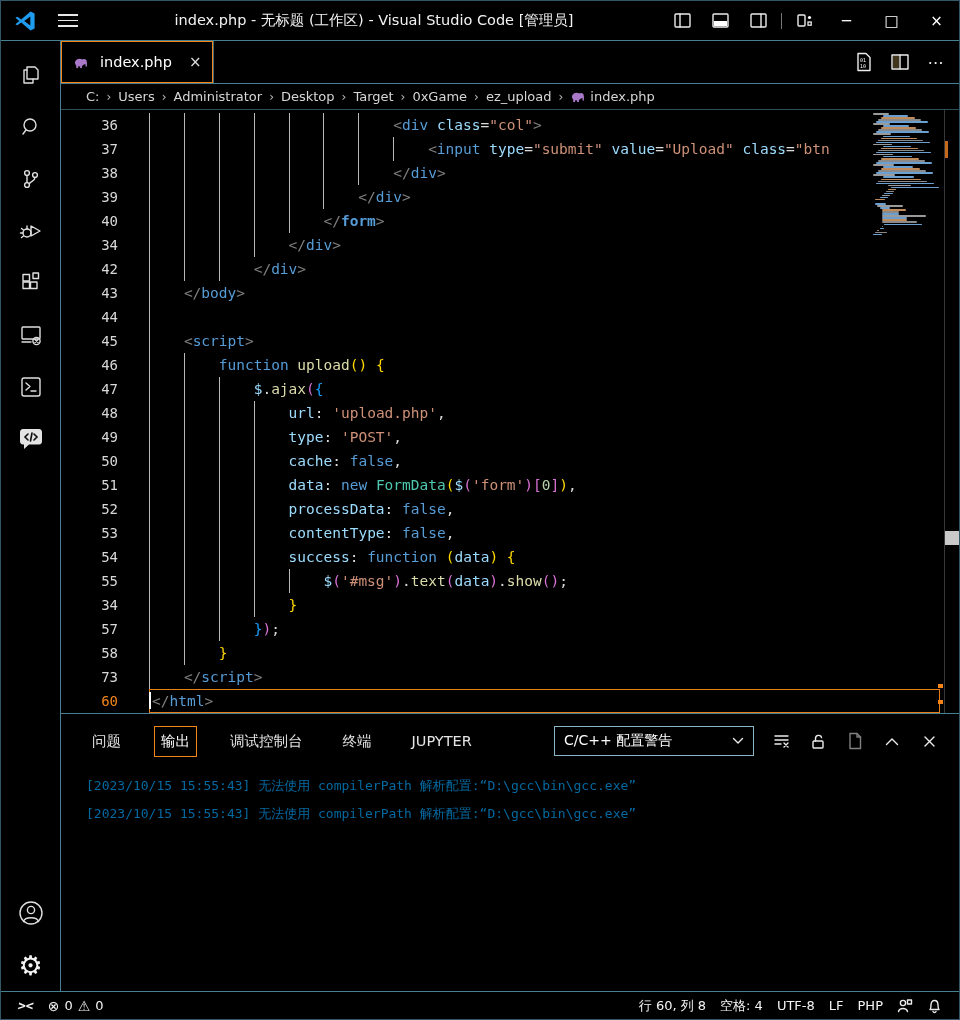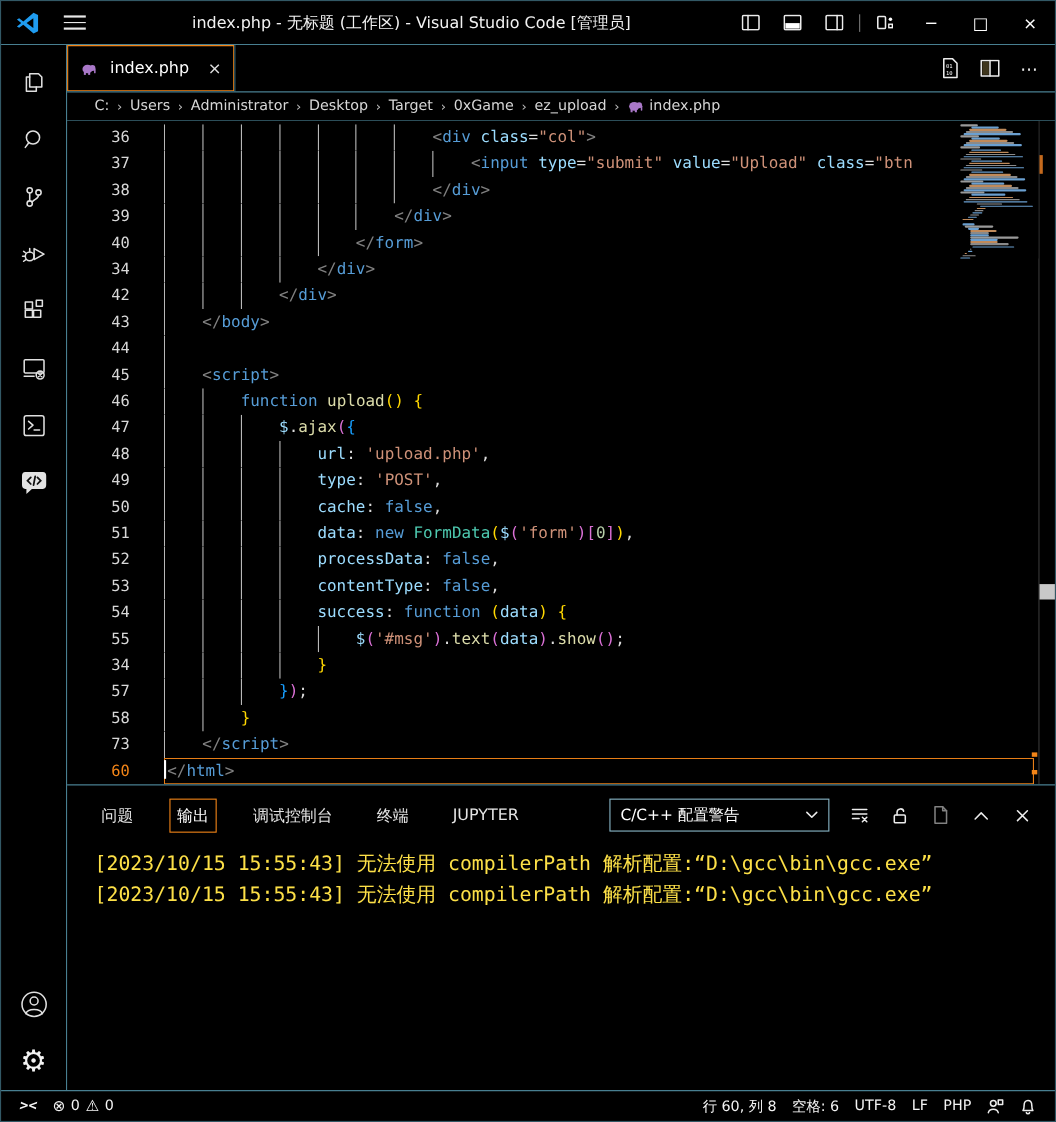--- a/index.html
+++ b/index.html
@@ -65,21 +65,21 @@
 
   
   .panel{height:280px;flex:0 0 280px;border-top:1px solid rgba(111,195,223,.65);display:flex;flex-direction:column}
   .panel-head{height:54px;flex:0 0 54px;display:flex;align-items:center;padding:0 18px 0 25px}
   .p-tabs{display:flex;align-items:center;gap:28px;font-size:14.5px}
   .p-tab{color:#e4e4e4;cursor:pointer;padding:5px 6px}
   .p-tab.active{outline:1px solid #f38518;color:#fff}
   .p-select{margin-left:auto;width:200px;height:30px;border:1px solid rgba(161,215,235,.85);display:flex;align-items:center;justify-content:space-between;padding:0 9px;font-size:14px;cursor:pointer;background:#000}
   .p-actions{display:flex;align-items:center;gap:13px;margin-left:15px}
   .pa-btn{width:24px;height:24px;display:flex;align-items:center;justify-content:center;cursor:pointer;color:#eee}
-  .p-output{flex:1;padding:4px 0 0 25px;font-family:"DejaVu Sans Mono","DejaVu Sans",monospace;font-size:18px;line-height:28px;color:#fde047;overflow:hidden}
+  .p-output{flex:1;padding:4px 0 0 25px;font-family:"DejaVu Sans Mono","DejaVu Sans",monospace;font-size:13px;line-height:28px;color:#0369a1;overflow:hidden}
 
   
   .statusbar{height:28px;flex:0 0 28px;border-top:1px solid rgba(111,195,223,.65);display:flex;align-items:center;padding:0 10px;font-size:13px}
   .sb-item{display:flex;align-items:center;gap:5px;padding:0 7px;height:100%;cursor:pointer;color:#f4f4f4}
   .sb-left{display:flex;align-items:center}
   .sb-right{margin-left:auto;display:flex;align-items:center}
   .sb-ico{font-size:14px}
   .remote{font-family:"DejaVu Sans Mono",monospace;font-weight:bold;font-size:13px;transform:skewX(-10deg);display:inline-block}
 
   svg{display:block}
@@ -287,21 +287,21 @@
             <span>index.php</span>
           </span>
         </div>
 
       <div class="editor">
         <div class="lines" id="lines-host">
             <div class="line"><span class="gutter">36</span><span class="codepart"><span class="ig"></span><span class="ig"></span><span class="ig"></span><span class="ig"></span><span class="ig"></span><span class="ig"></span><span class="ig"></span><span style="color: rgb(128, 128, 128);">&lt;</span><span style="color: rgb(86, 156, 214);">div</span><span style="color: rgb(255, 255, 255);"> </span><span style="color: rgb(156, 220, 254);">class</span><span style="color: rgb(220, 220, 220);">=</span><span style="color: rgb(206, 145, 120);">"col"</span><span style="color: rgb(128, 128, 128);">&gt;</span></span></div>
             <div class="line"><span class="gutter">37</span><span class="codepart"><span class="ig"></span><span class="ig"></span><span class="ig"></span><span class="ig"></span><span class="ig"></span><span class="ig"></span><span class="ig"></span><span class="ig"></span><span style="color: rgb(128, 128, 128);">&lt;</span><span style="color: rgb(86, 156, 214);">input</span><span style="color: rgb(255, 255, 255);"> </span><span style="color: rgb(156, 220, 254);">type</span><span style="color: rgb(220, 220, 220);">=</span><span style="color: rgb(206, 145, 120);">"submit"</span><span style="color: rgb(255, 255, 255);"> </span><span style="color: rgb(156, 220, 254);">value</span><span style="color: rgb(220, 220, 220);">=</span><span style="color: rgb(206, 145, 120);">"Upload"</span><span style="color: rgb(255, 255, 255);"> </span><span style="color: rgb(156, 220, 254);">class</span><span style="color: rgb(220, 220, 220);">=</span><span style="color: rgb(206, 145, 120);">"btn</span></span></div>
             <div class="line"><span class="gutter">38</span><span class="codepart"><span class="ig"></span><span class="ig"></span><span class="ig"></span><span class="ig"></span><span class="ig"></span><span class="ig"></span><span class="ig"></span><span style="color: rgb(128, 128, 128);">&lt;/</span><span style="color: rgb(86, 156, 214);">div</span><span style="color: rgb(128, 128, 128);">&gt;</span></span></div>
             <div class="line"><span class="gutter">39</span><span class="codepart"><span class="ig"></span><span class="ig"></span><span class="ig"></span><span class="ig"></span><span class="ig"></span><span class="ig"></span><span style="color: rgb(128, 128, 128);">&lt;/</span><span style="color: rgb(86, 156, 214);">div</span><span style="color: rgb(128, 128, 128);">&gt;</span></span></div>
-            <div class="line"><span class="gutter">40</span><span class="codepart"><span class="ig"></span><span class="ig"></span><span class="ig"></span><span class="ig"></span><span class="ig"></span><span style="color: rgb(128, 128, 128);">&lt;/</span><span style="color: rgb(86, 156, 214);">form</span><span style="color: rgb(128, 128, 128);">&gt;</span></span></div>
+            <div class="line"><span class="gutter">40</span><span class="codepart"><span class="ig"></span><span class="ig"></span><span class="ig"></span><span class="ig"></span><span class="ig"></span><span style="color: rgb(128, 128, 128);">&lt;/</span><span style="color: rgb(86, 156, 214); font-weight: bold;">form</span><span style="color: rgb(128, 128, 128);">&gt;</span></span></div>
             <div class="line"><span class="gutter">34</span><span class="codepart"><span class="ig"></span><span class="ig"></span><span class="ig"></span><span class="ig"></span><span style="color: rgb(128, 128, 128);">&lt;/</span><span style="color: rgb(86, 156, 214);">div</span><span style="color: rgb(128, 128, 128);">&gt;</span></span></div>
             <div class="line"><span class="gutter">42</span><span class="codepart"><span class="ig"></span><span class="ig"></span><span class="ig"></span><span style="color: rgb(128, 128, 128);">&lt;/</span><span style="color: rgb(86, 156, 214);">div</span><span style="color: rgb(128, 128, 128);">&gt;</span></span></div>
             <div class="line"><span class="gutter">43</span><span class="codepart"><span class="ig"></span><span style="color: rgb(128, 128, 128);">&lt;/</span><span style="color: rgb(86, 156, 214);">body</span><span style="color: rgb(128, 128, 128);">&gt;</span></span></div>
             <div class="line"><span class="gutter">44</span><span class="codepart"><span class="ig"></span></span></div>
             <div class="line"><span class="gutter">45</span><span class="codepart"><span class="ig"></span><span style="color: rgb(128, 128, 128);">&lt;</span><span style="color: rgb(86, 156, 214);">script</span><span style="color: rgb(128, 128, 128);">&gt;</span></span></div>
             <div class="line"><span class="gutter">46</span><span class="codepart"><span class="ig"></span><span class="ig"></span><span style="color: rgb(86, 156, 214);">function</span><span style="color: rgb(255, 255, 255);"> </span><span style="color: rgb(220, 220, 170);">upload</span><span style="color: rgb(255, 215, 0);">()</span><span style="color: rgb(255, 255, 255);"> </span><span style="color: rgb(255, 215, 0);">{</span></span></div>
             <div class="line"><span class="gutter">47</span><span class="codepart"><span class="ig"></span><span class="ig"></span><span class="ig"></span><span style="color: rgb(156, 220, 254);">$</span><span style="color: rgb(220, 220, 220);">.</span><span style="color: rgb(220, 220, 170);">ajax</span><span style="color: rgb(218, 112, 214);">(</span><span style="color: rgb(23, 159, 255);">{</span></span></div>
             <div class="line"><span class="gutter">48</span><span class="codepart"><span class="ig"></span><span class="ig"></span><span class="ig"></span><span class="ig"></span><span style="color: rgb(156, 220, 254);">url</span><span style="color: rgb(220, 220, 220);">:</span><span style="color: rgb(255, 255, 255);"> </span><span style="color: rgb(206, 145, 120);">'upload.php'</span><span style="color: rgb(220, 220, 220);">,</span></span></div>
             <div class="line"><span class="gutter">49</span><span class="codepart"><span class="ig"></span><span class="ig"></span><span class="ig"></span><span class="ig"></span><span style="color: rgb(156, 220, 254);">type</span><span style="color: rgb(220, 220, 220);">:</span><span style="color: rgb(255, 255, 255);"> </span><span style="color: rgb(206, 145, 120);">'POST'</span><span style="color: rgb(220, 220, 220);">,</span></span></div>
             <div class="line"><span class="gutter">50</span><span class="codepart"><span class="ig"></span><span class="ig"></span><span class="ig"></span><span class="ig"></span><span style="color: rgb(156, 220, 254);">cache</span><span style="color: rgb(220, 220, 220);">:</span><span style="color: rgb(255, 255, 255);"> </span><span style="color: rgb(86, 156, 214);">false</span><span style="color: rgb(220, 220, 220);">,</span></span></div>
@@ -447,21 +447,21 @@
         </div>
       <div class="sb-item">
         <span class="sb-ico">⊗</span>
         <span>0</span>
         <span class="sb-ico">⚠</span>
         <span>0</span>
       </div>
     </div>
     <div class="sb-right">
       <div class="sb-item">行 60, 列 8</div>
-      <div class="sb-item">空格: 6</div>
+      <div class="sb-item">空格: 4</div>
       <div class="sb-item">UTF-8</div>
       <div class="sb-item">LF</div>
       <div class="sb-item">PHP</div>
       <div class="sb-item">
         <svg width="16" height="15" viewBox="0 0 16 15">
             <circle class="stroke" stroke-width="1.3" cx="6" cy="5" r="2.6"></circle>
             <path class="stroke" stroke-width="1.3" d="M1.5 13.5 C2.5 9.5 9.5 9.5 10.5 13.5"></path>
             <rect class="stroke" stroke-width="1.2" x="10.5" y="2" width="4" height="4"></rect>
           </svg>
       </div>

